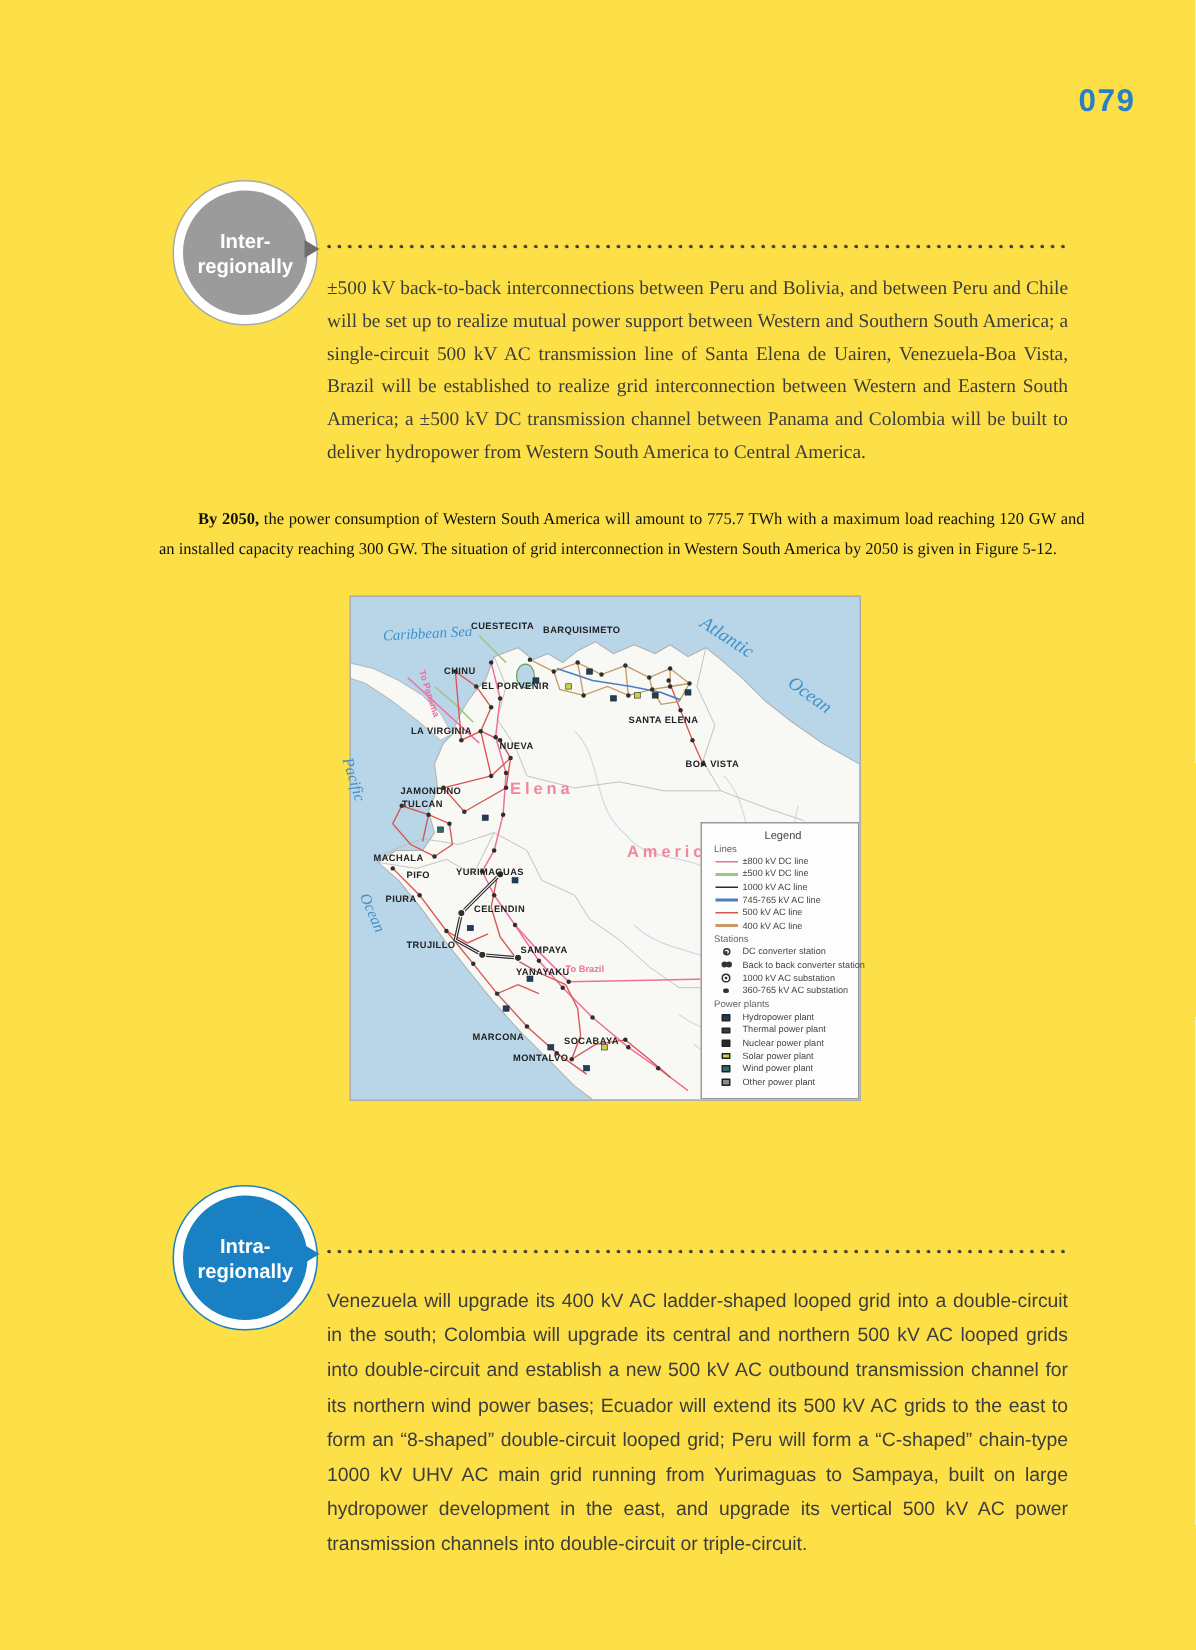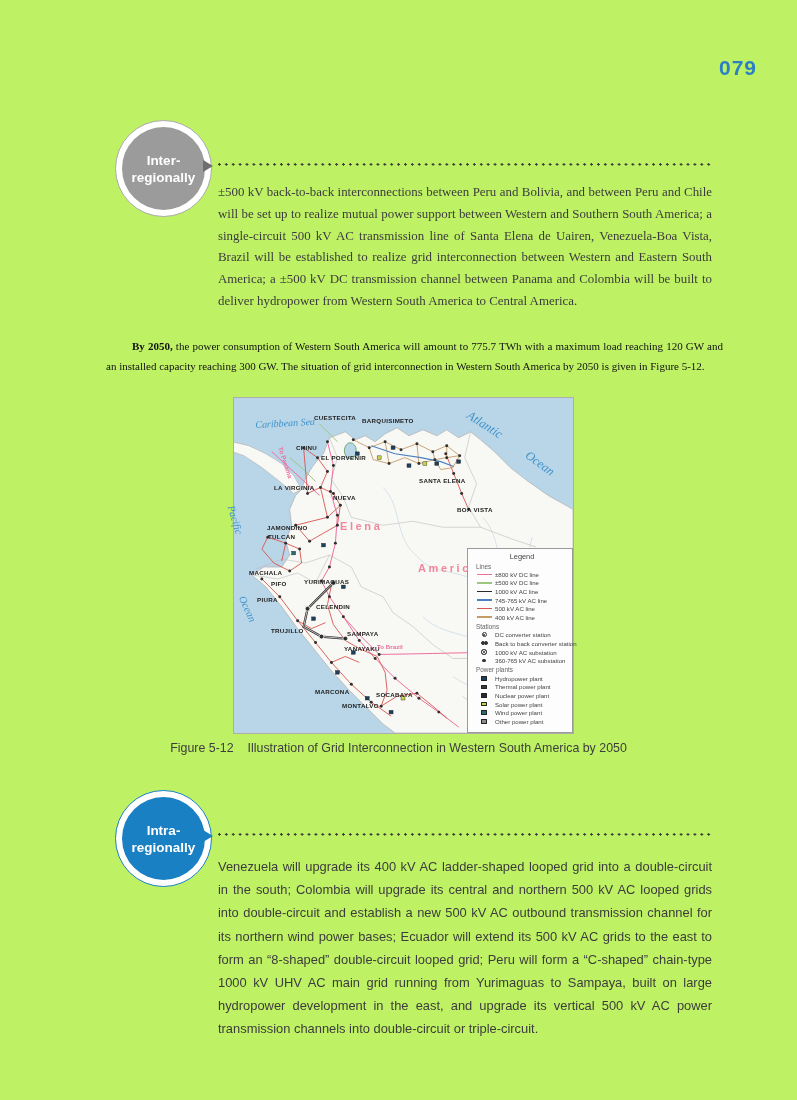--- a/index.html
+++ b/index.html
@@ -1,16 +1,16 @@
 <!DOCTYPE html>
 <html style="--accent: #2b7fc3; --badge-blue: #1a80c4; --badge-gray: #9b9b9b; --c-dc800: #ee6f9f; --c-dc500: #9cc87e; --c-ac1000: #2a2a2a; --c-ac765: #4c7fc0; --c-ac500: #d8544f; --c-ac400: #c79b66; --sea: #b9d5e8;"><head>
 <meta charset="utf-8">
 <style>
   html,body{margin:0;padding:0;background:#ffffff;}
-  .page{position:relative;width:797px;height:1100px;background:#bef264;overflow:hidden;
+  .page{position:relative;width:797px;height:1100px;background:#fde047;overflow:hidden;
         font-family:"Liberation Sans",sans-serif;}
 
   .page-number{position:absolute;top:56px;right:40px;font-size:21px;font-weight:bold;
                color:var(--accent);letter-spacing:1px;}
 
   
   .badge{position:absolute;left:115px;width:97px;height:97px;border-radius:50%;
          background:#fff;box-sizing:border-box;}
   .badge-inter{top:120px;border:1px solid #a9a9a9;}
   .badge-intra{top:790px;border:1px solid var(--badge-blue);}
@@ -382,23 +382,20 @@
         </div>
         <div class="legend-row">
           <span class="sw">
             <span class="ic-plant" style="background: rgb(138, 138, 138);"></span>
           </span>
           <span class="lab">Other power plant</span>
         </div>
       </div>
   </div>
 
-  <div class="caption">
-    <span class="cap-label">Figure 5-12</span><span>Illustration of Grid Interconnection in Western South America by 2050</span>
-  </div>
 
   <div class="badge badge-intra">
     <div class="badge-disc">
       <span>Intra-</span>
       <span>regionally</span>
     </div>
   </div>
   <div class="lead-arrow lead-arrow-intra"></div>
   <div class="lead-dots lead-dots-intra"></div>
   <p class="para-sans para-intra">Venezuela will upgrade its 400 kV AC ladder-shaped looped grid into a double-circuit in the south; Colombia will upgrade its central and northern 500 kV AC looped grids into double-circuit and establish a new 500 kV AC outbound transmission channel for its northern wind power bases; Ecuador will extend its 500 kV AC grids to the east to form an “8-shaped” double-circuit looped grid; Peru will form a “C-shaped” chain-type 1000 kV UHV AC main grid running from Yurimaguas to Sampaya, built on large hydropower development in the east, and upgrade its vertical 500 kV AC power transmission channels into double-circuit or triple-circuit.</p>

